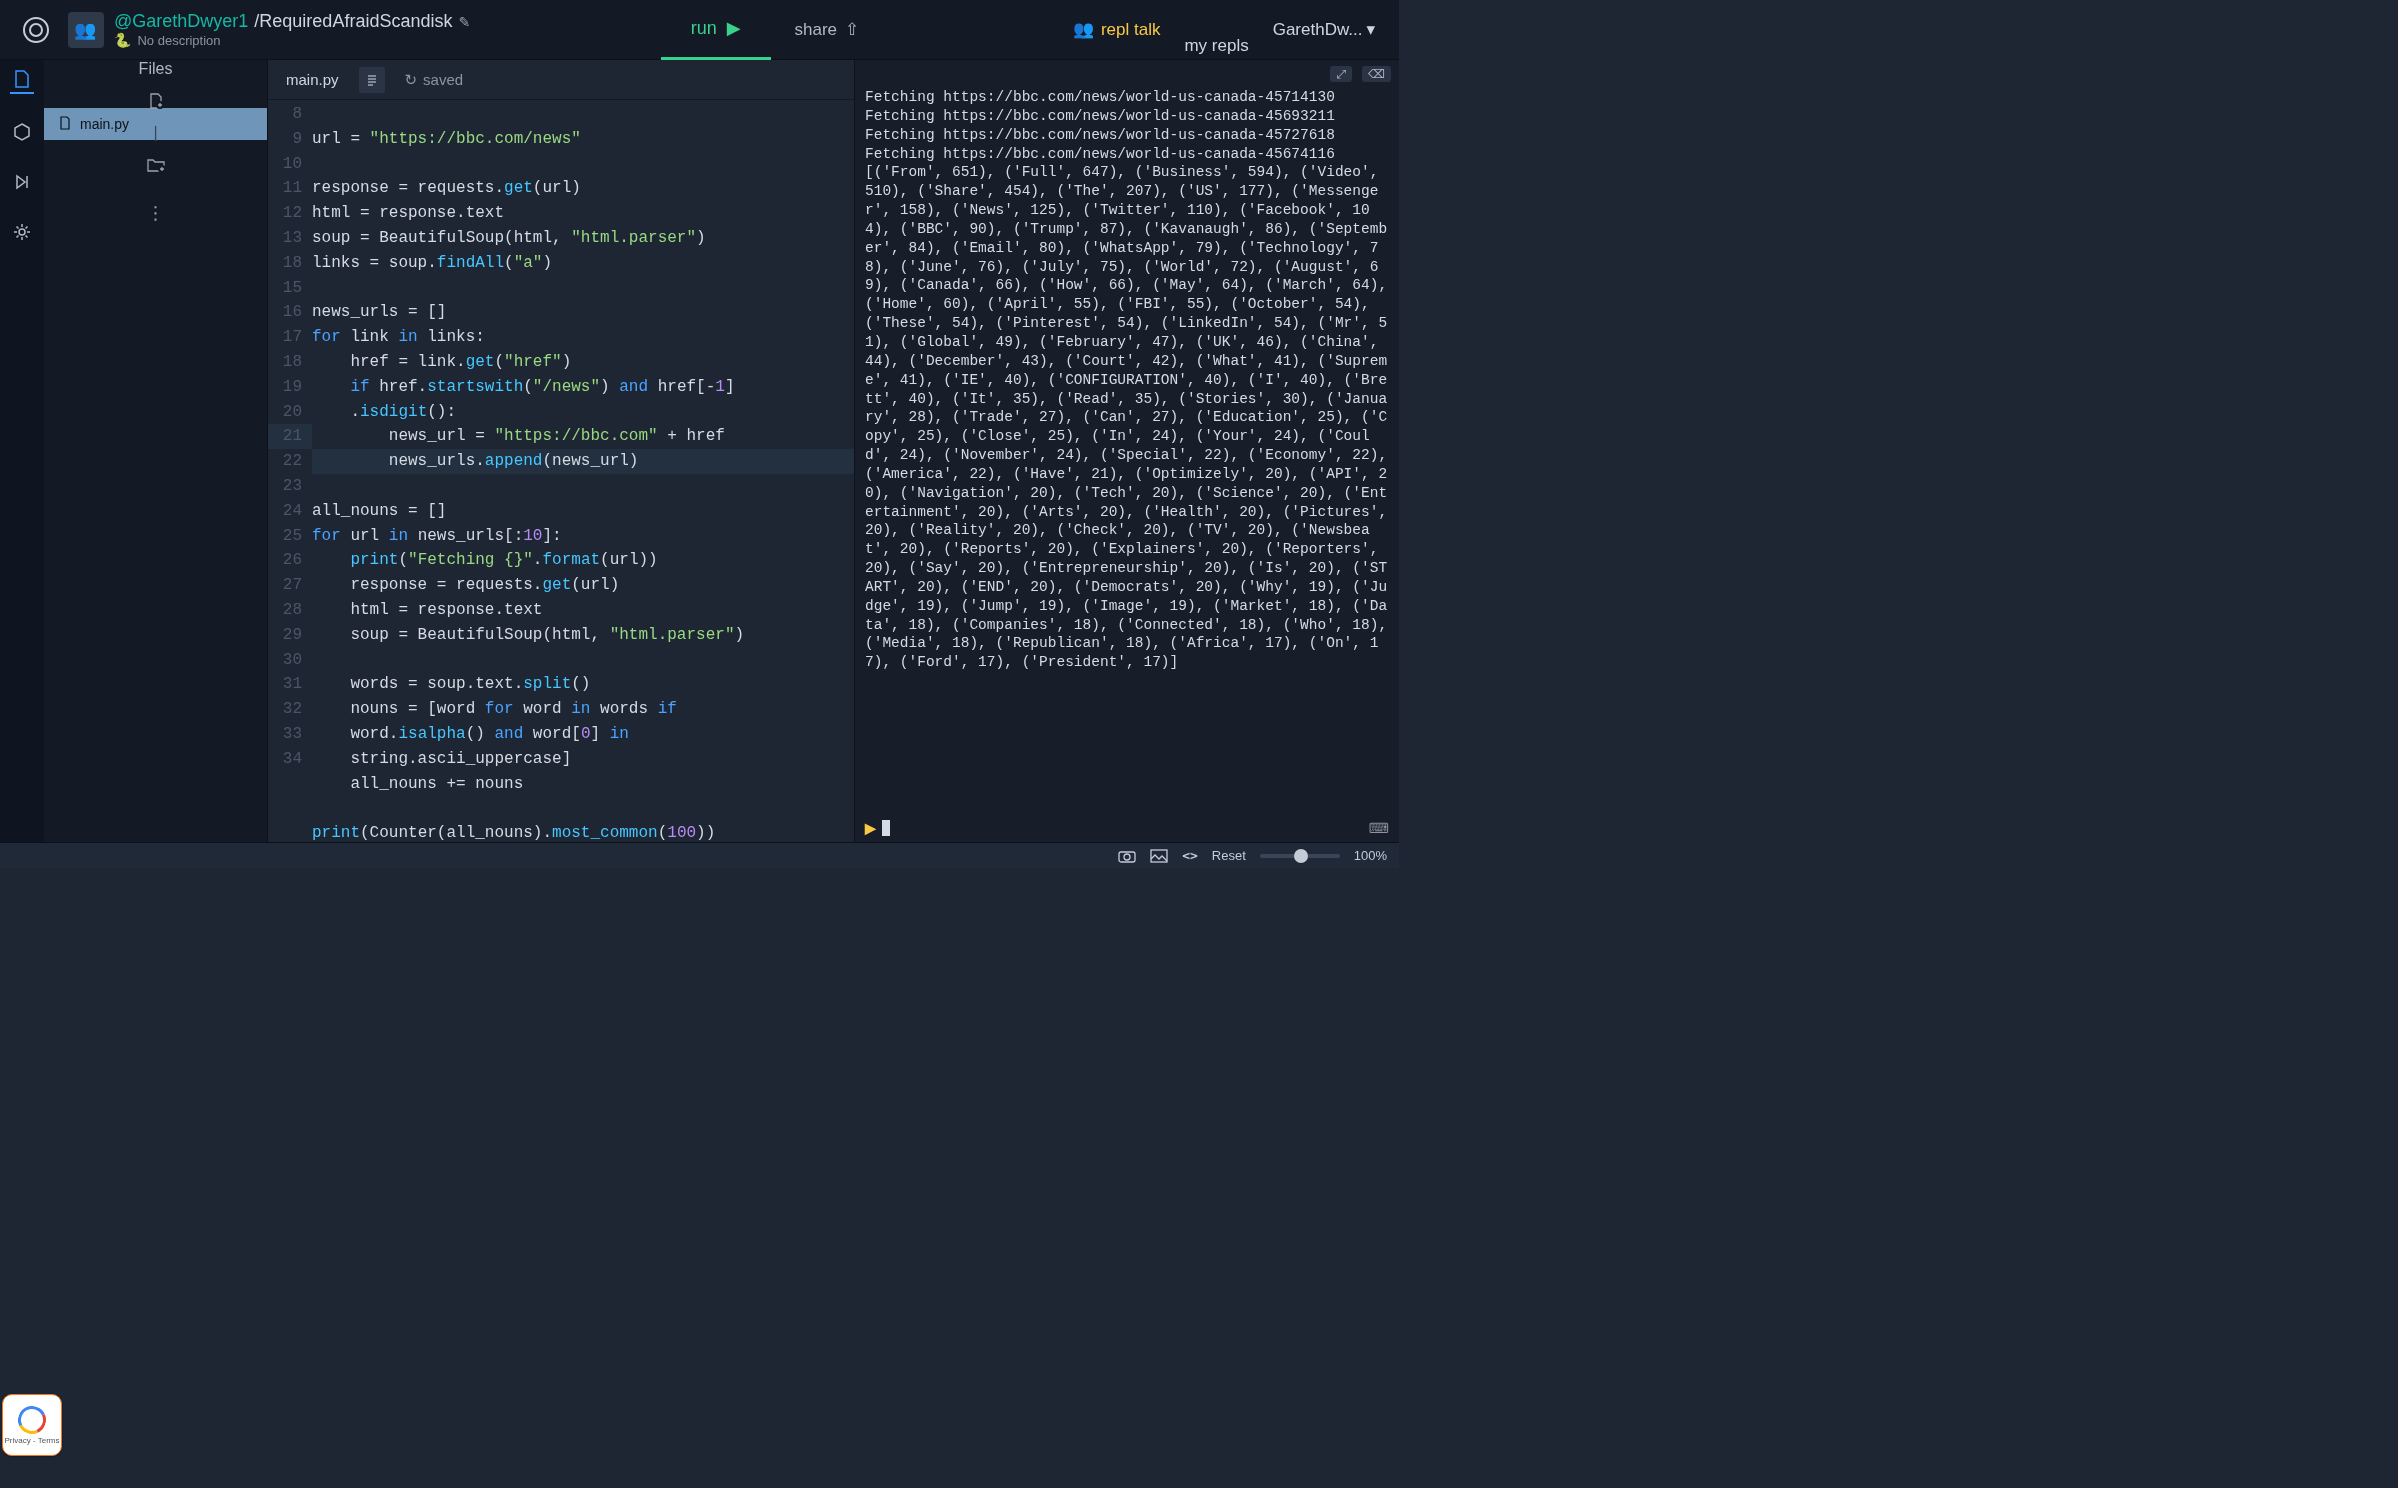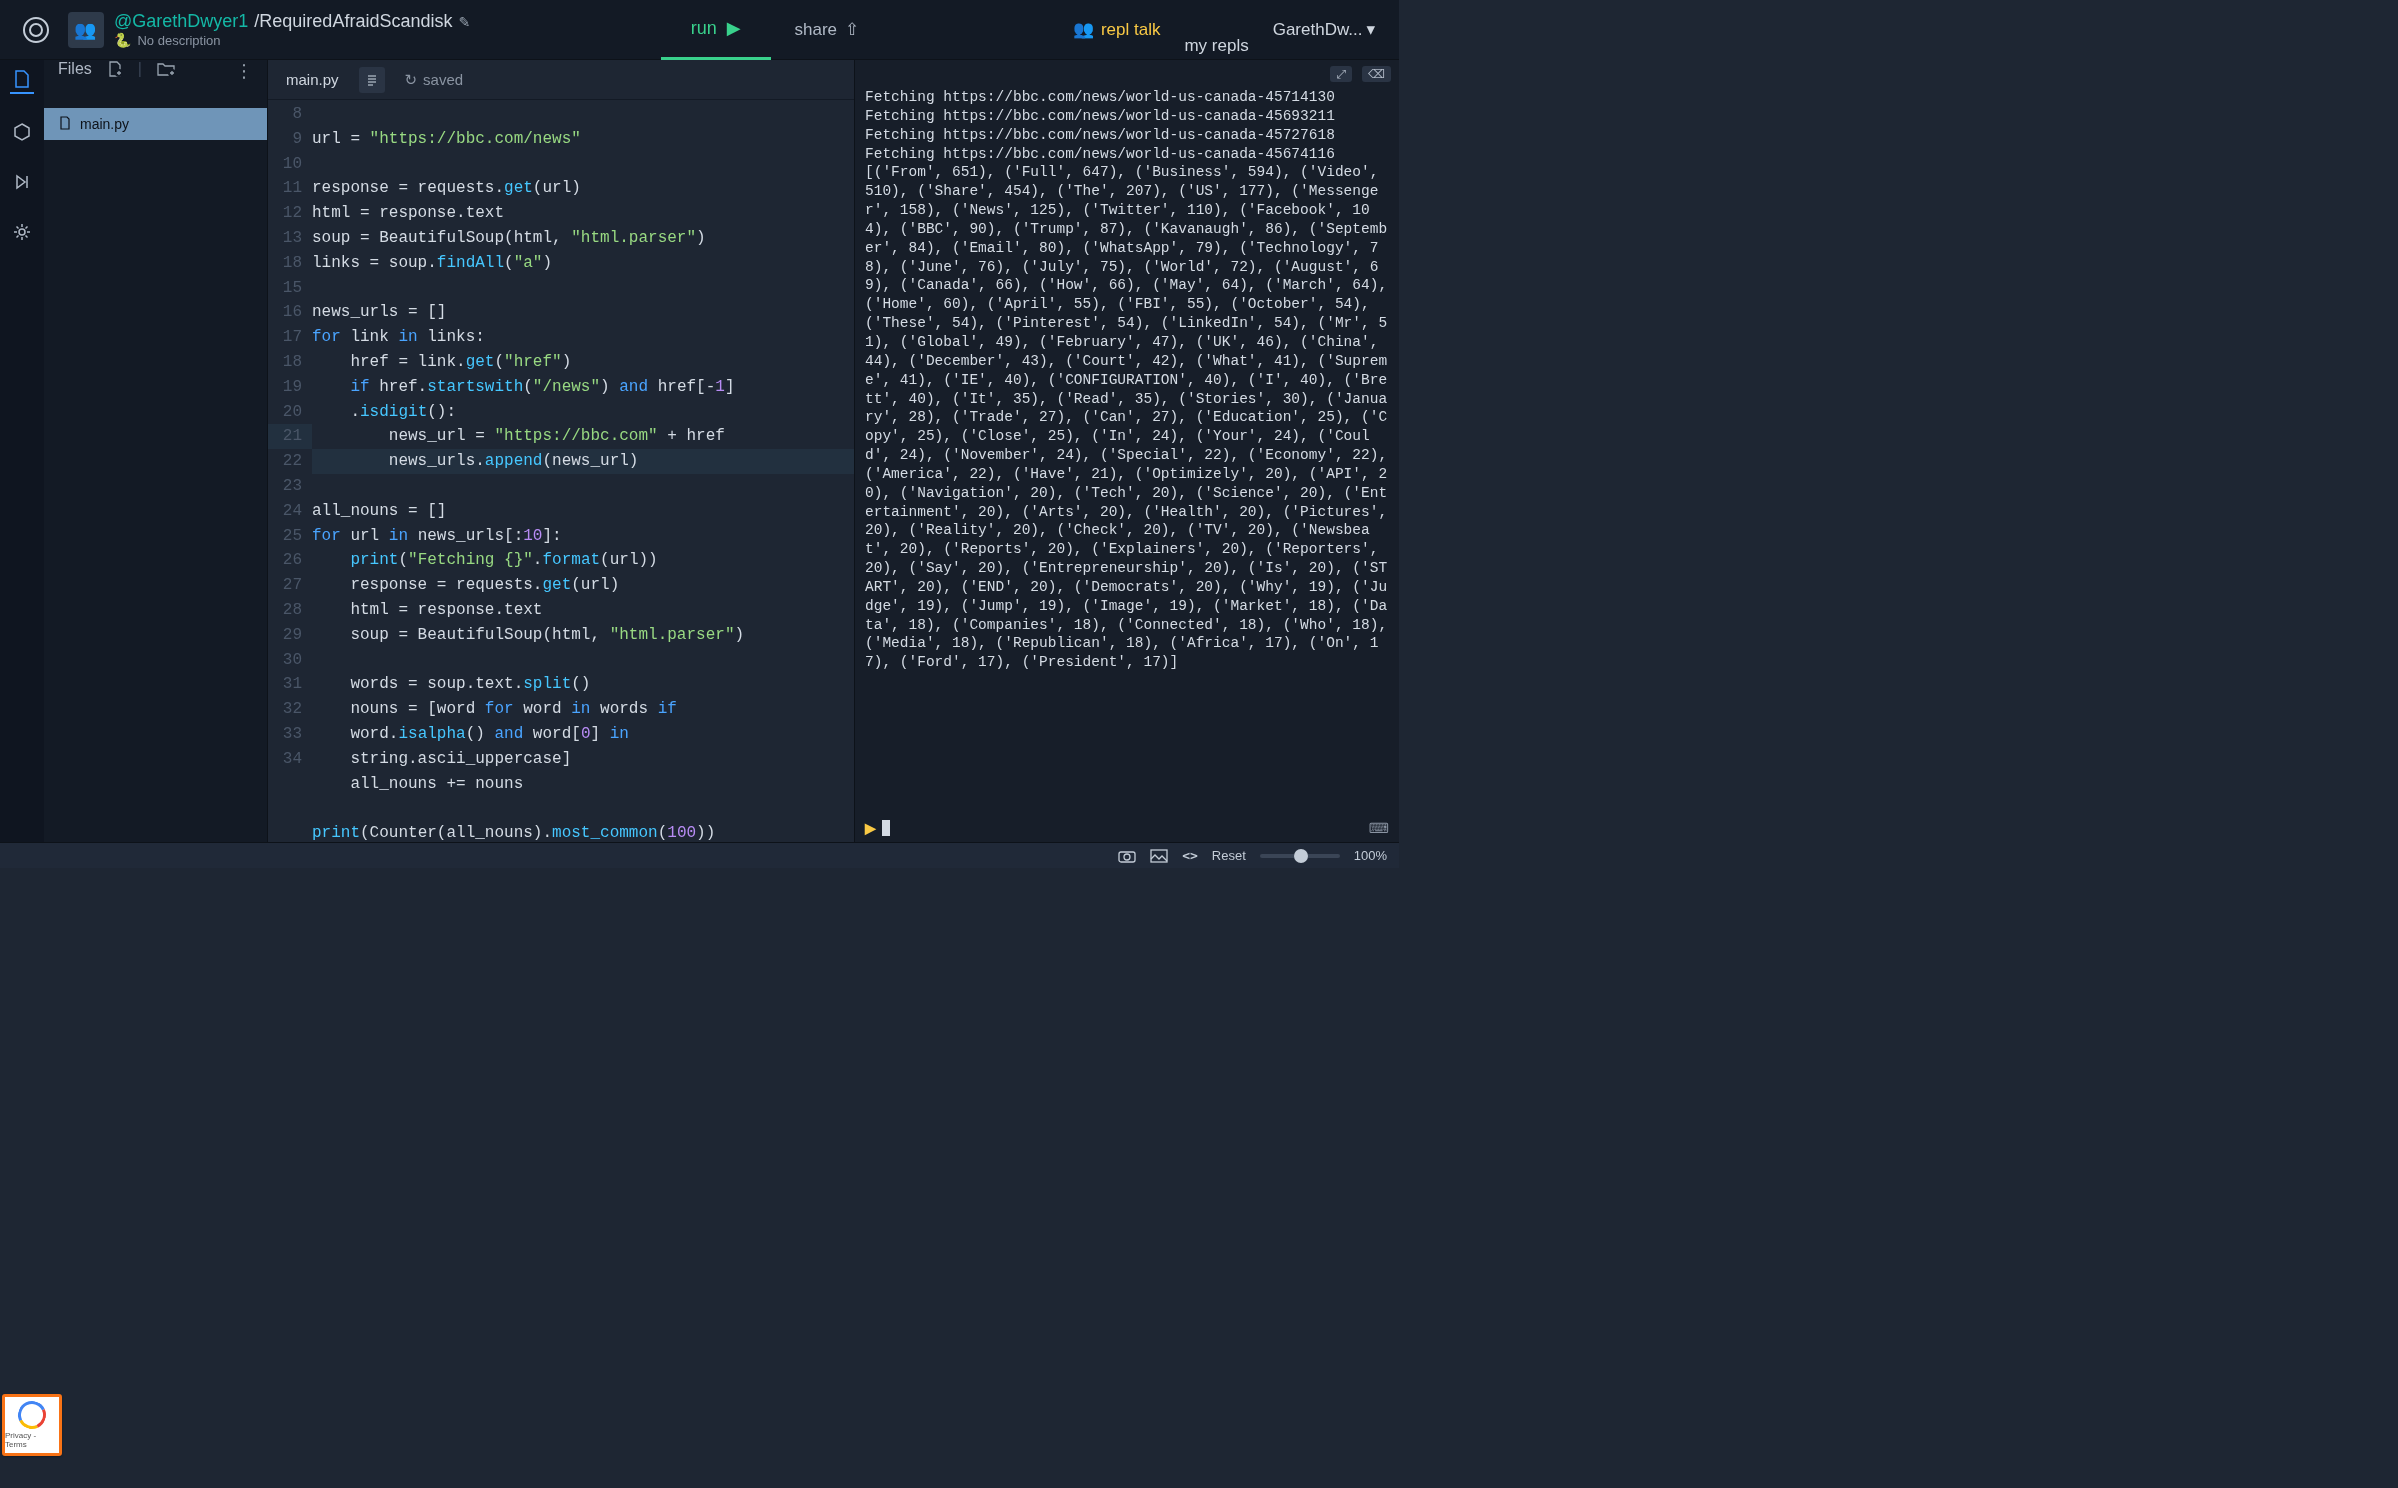--- a/index.html
+++ b/index.html
@@ -73,22 +73,22 @@
   padding-top:10px; gap:26px;
 }
 .sidebar-item { width:24px; height:24px; display:flex; align-items:center; justify-content:center; cursor:pointer; }
 .sidebar-item.active { border-bottom:2px solid #3794ff; padding-bottom:4px; }
 .file-panel {
   width: 224px;
   background: #131a25;
   border-right:1px solid #0d1219;
 }
 .file-header {
-  height:48px; display:flex; align-items:flex-start; padding:0 14px; gap:14px;
-  color:#b0b9c6; font-size:16px;
+  height:48px; display:flex; align-items:center; padding:0 14px; gap:14px;
+  color:#b0b9c6; font-size:16px;flex-direction:column;
 }
 .file-header .spacer { flex:1; }
 .icon-btn { cursor:pointer; display:flex; align-items:center; justify-content:center; }
 .file-item {
   height:32px; display:flex; align-items:center; padding:0 14px; gap:8px;
   background:#6f95b8; color:#0d1219; font-size:14px;
 }
 .editor-panel { flex:1; display:flex; flex-direction:column; background:#1e2633; min-width:0; }
 .tab-bar {
   height:40px; display:flex; align-items:center; gap:20px; padding:0 18px;
@@ -140,22 +140,22 @@
 .bottom-icon { cursor:pointer; display:flex; align-items:center; }
 .slider {
   width:80px; height:4px; background:#3a4556; position:relative; border-radius:2px;
 }
 .slider-thumb {
   width:14px; height:14px; border-radius:50%; background:#c3ccd7;
   position:absolute; top:-5px; left:34px; cursor:pointer;
 }
 .recaptcha {
   position:absolute; left:2px; bottom:32px;
-  width:60px; height:62px; background:#fff; border:3px solid #f97316;
-  border-radius:3px; box-shadow:0 1px 2px rgba(0,0,0,.3);
+  width:60px; height:62px; background:#fff; border:1px solid #f97316;
+  border-radius:10px; box-shadow:0 1px 2px rgba(0,0,0,.3);
   display:flex; flex-direction:column; align-items:center; justify-content:center;
   font-size:8px; color:#555;
 }
 .recaptcha-logo {
   width:28px; height:28px;
   border:3px solid #4285f4;
   border-right-color:#ea4335;
   border-bottom-color:#fbbc05;
   border-radius:50%;
   transform:rotate(20deg);

